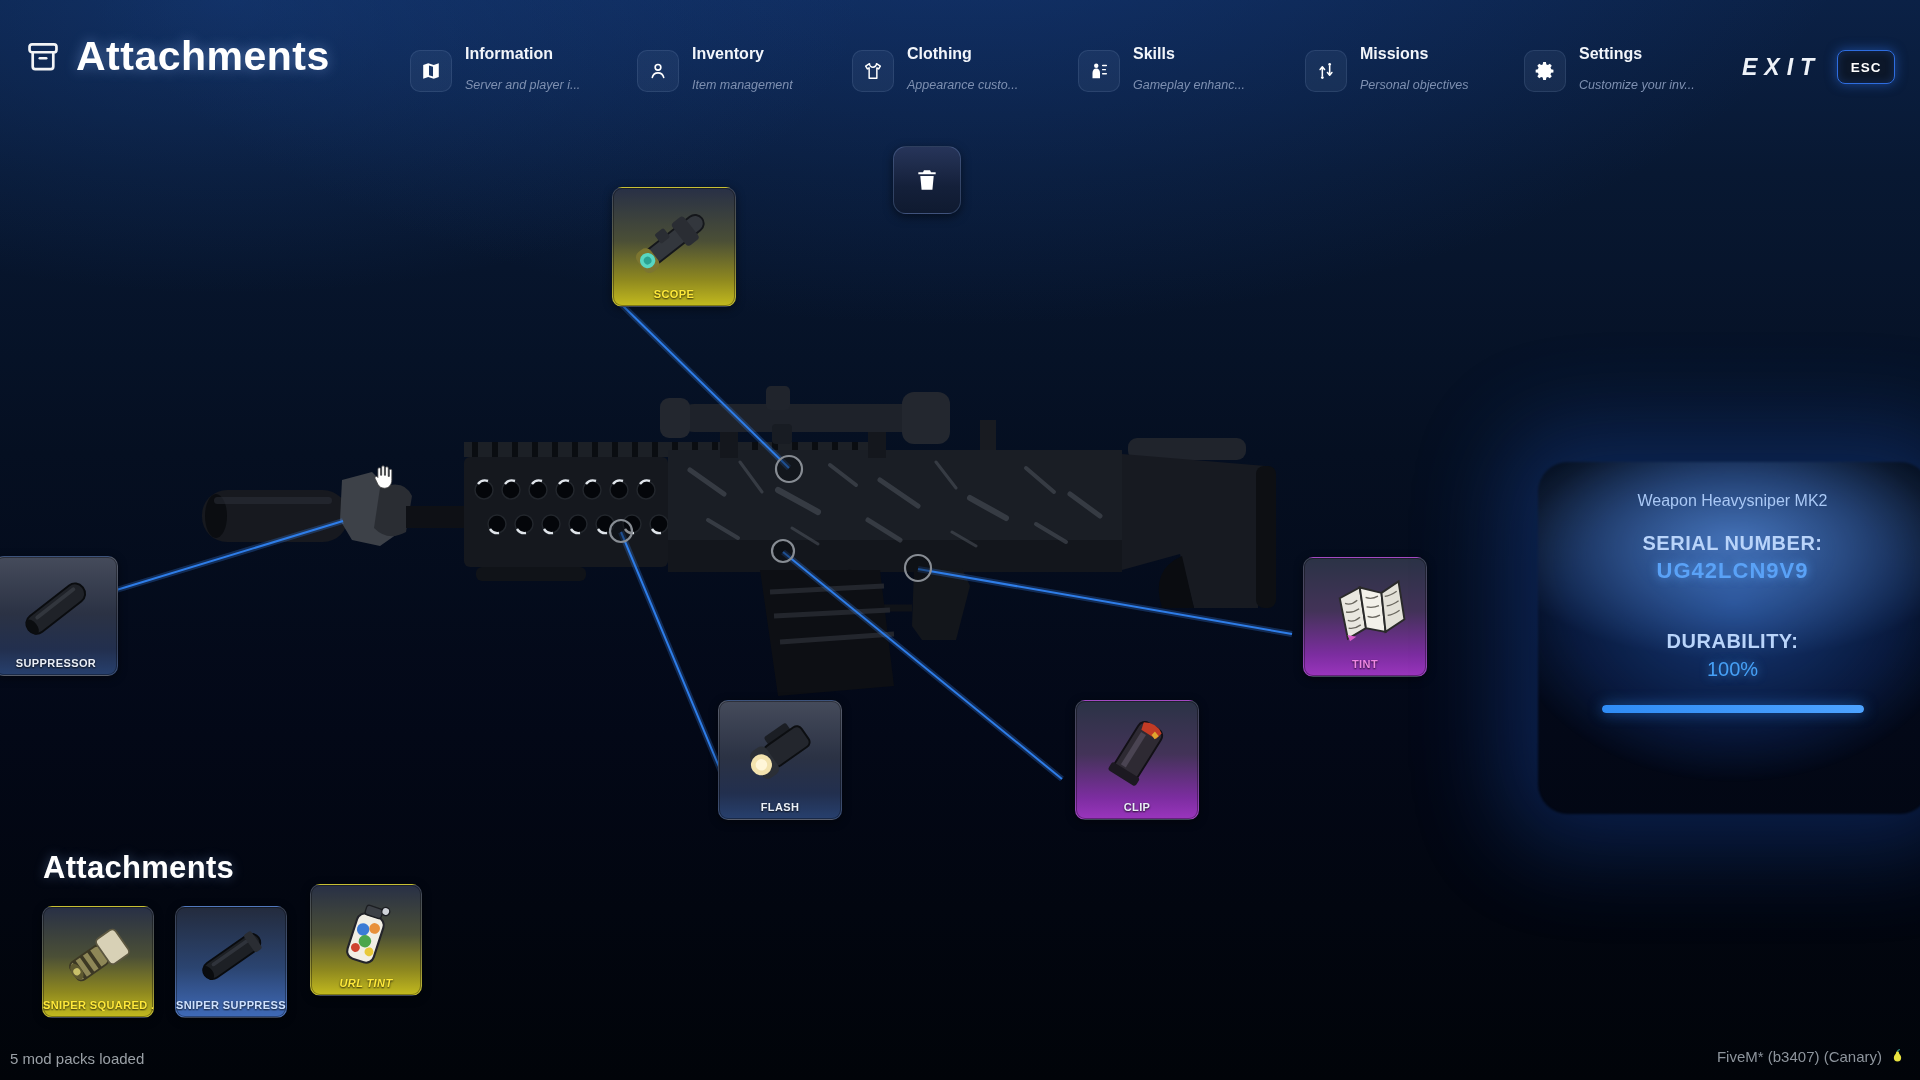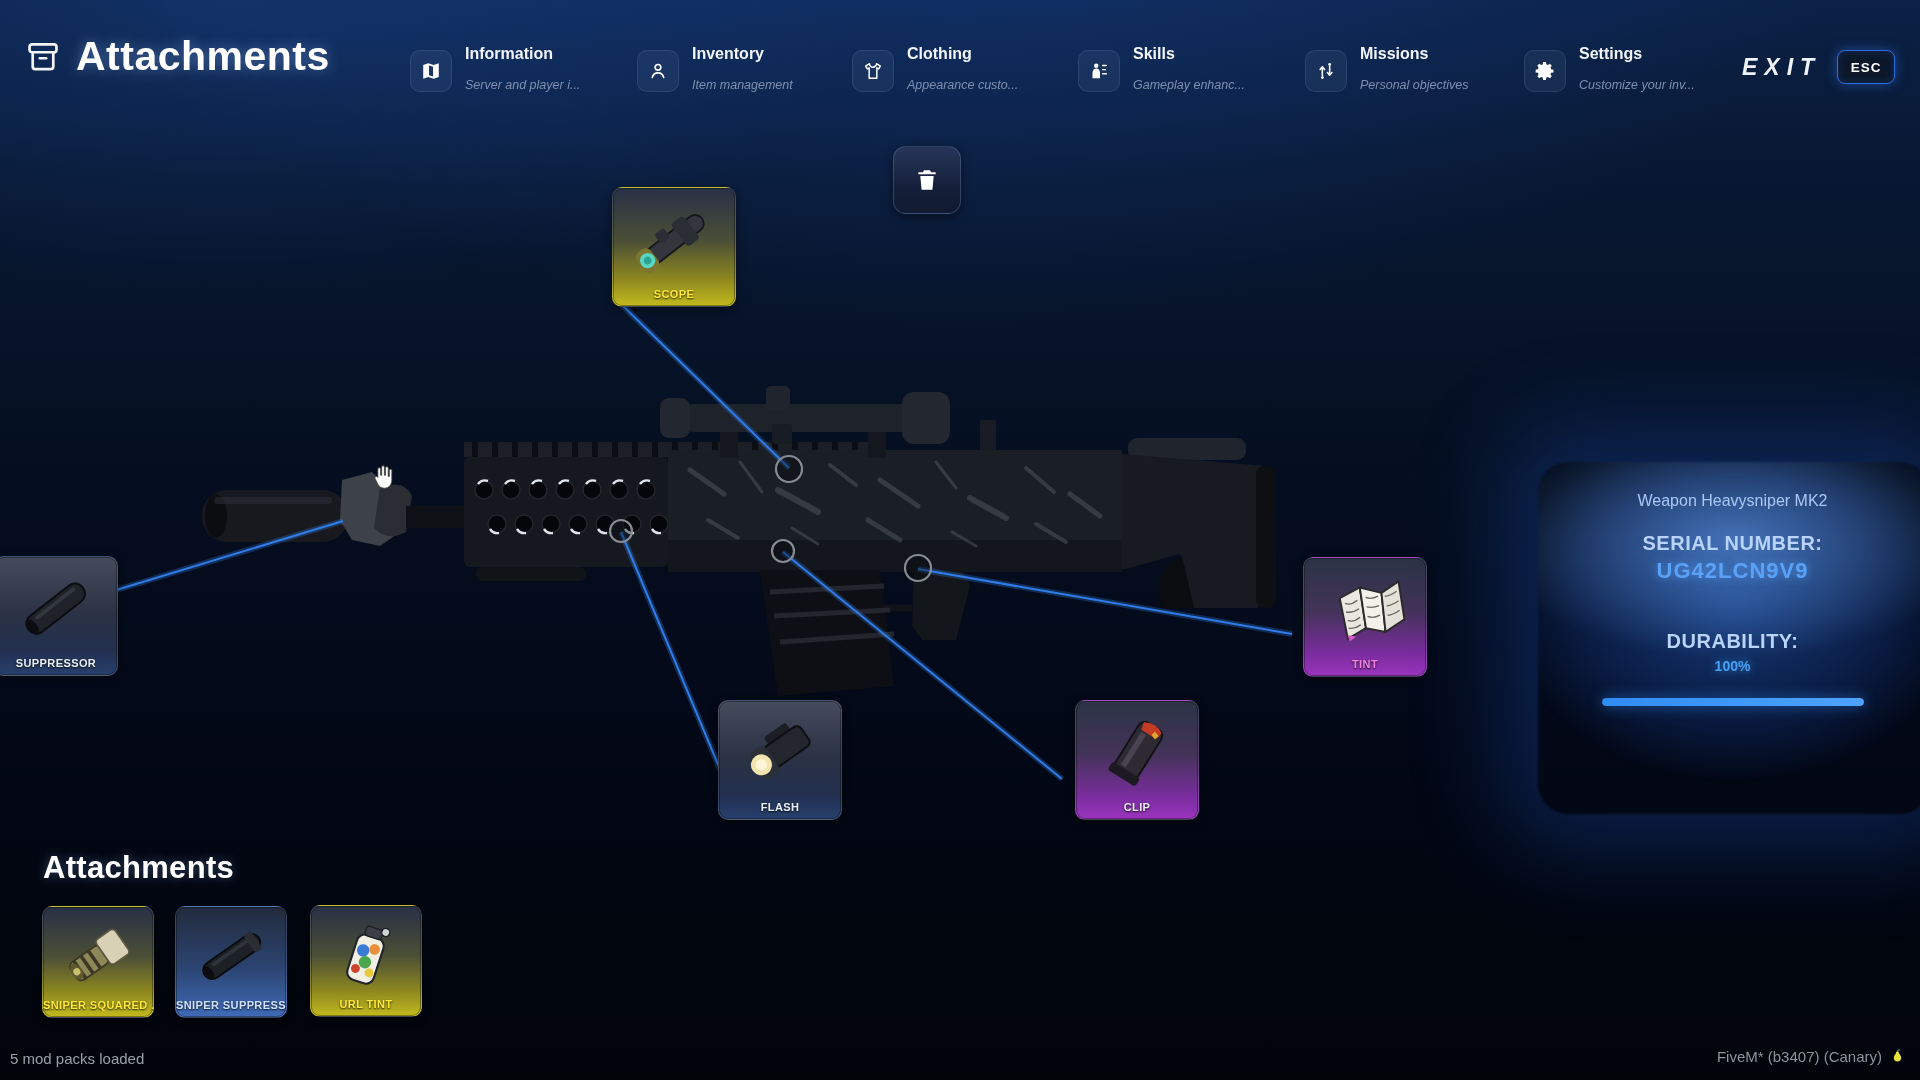--- a/index.html
+++ b/index.html
@@ -63,21 +63,21 @@
       radial-gradient(62% 34% at 50% 22%, rgba(110,170,255,.55), transparent 100%),
       radial-gradient(70% 60% at 50% 40%, rgba(47,118,240,.45), rgba(28,82,190,.22) 60%, transparent 85%);
     box-shadow:0 0 90px 36px rgba(33,98,220,.28); filter:blur(1px); }
   .info-panel { left:1545px; top:492px; width:375px; display:flex; flex-direction:column; align-items:center; text-align:center; }
   .wp-title { font-size:28px; font-weight:800; margin-top:12px; text-shadow:0 0 16px rgba(160,200,255,.9); }
   .wp-sub { font-size:16px; color:#a9c8f5; }
   .wp-serial-label { font-size:20px; font-weight:800; color:#b9d4fa; margin-top:22px; letter-spacing:.5px; }
   .wp-serial-value { font-size:22px; font-weight:800; color:#5aa2f7; margin-top:3px; letter-spacing:1px;
     text-shadow:0 0 10px rgba(90,162,247,.7); }
   .wp-dur-label { font-size:20px; font-weight:800; color:#b9d4fa; margin-top:46px; letter-spacing:.5px; }
-  .wp-dur-value { font-size:14px; font-weight:700; color:#46a0f6; margin-top:5px; text-shadow:0 0 10px rgba(70,160,246,.7); }
+  .wp-dur-value { font-size:20px; font-weight:400; color:#46a0f6; margin-top:5px; text-shadow:0 0 10px rgba(70,160,246,.7); }
   .dur-track { width:262px; height:8px; border-radius:5px; background:rgba(10,34,80,.65); margin-top:24px; overflow:hidden;
     box-shadow:0 0 14px rgba(47,140,245,.55); }
   .dur-fill { height:100%; border-radius:5px; background:linear-gradient(90deg,#2f8cf5,#4da3ff);
     box-shadow:0 0 10px 2px rgba(47,140,245,.9); }
 
   
   .section-heading { left:43px; top:850px; font-size:31px; font-weight:800; letter-spacing:.3px;
     text-shadow:0 0 12px rgba(150,190,255,.35); }
   .status-left { left:10px; top:1050px; font-size:15px; color:#9aa0a6; }
   .status-right { right:14px; top:1048px; font-size:15px; color:#8d949c; display:flex; align-items:center; gap:7px; }
@@ -432,21 +432,21 @@
     <g transform="rotate(-35 45 45)">
       <rect x="9" y="35" width="74" height="20" rx="10" fill="#1d2025" stroke="#090b0e" stroke-width="2"></rect>
       <ellipse cx="14" cy="45" rx="5" ry="8.5" fill="#0a0c0f"></ellipse>
       <rect x="22" y="38.5" width="54" height="4" rx="2" fill="#383c44" opacity=".7"></rect>
       <rect x="70" y="33" width="10" height="24" rx="3" fill="#2a2d33"></rect>
     </g>
   </svg>
   <div class="card-label lbl-blue">SNIPER SUPPRESS...</div>
 </div>
 
-<div class="abs card inv-card grad-yellow" style="left:310px; top:905px;">
+<div class="abs card inv-card grad-yellow" style="left:310px; top:884px;font-style:italic;">
   <svg class="illus" viewBox="0 0 90 90">
     <g transform="rotate(18 45 45)">
       <rect x="30" y="22" width="31" height="53" rx="9" fill="#f1eee4" stroke="#23242a" stroke-width="2.4"></rect>
       <circle cx="40" cy="40" r="7" fill="#3a7bd5"></circle>
         <circle cx="52" cy="35" r="6" fill="#e8903a"></circle>
       <circle cx="46" cy="52" r="7" fill="#4ca64c"></circle>
         <circle cx="38" cy="62" r="5" fill="#cf4430"></circle>
       <circle cx="54" cy="62" r="5" fill="#e8c93a"></circle>
       <rect x="36" y="12" width="19" height="11" rx="3" fill="#3c4046" stroke="#1c1e22" stroke-width="1.5"></rect>
       <circle cx="58" cy="13" r="4.5" fill="#cfd3d8" stroke="#1c1e22" stroke-width="1.5"></circle>

